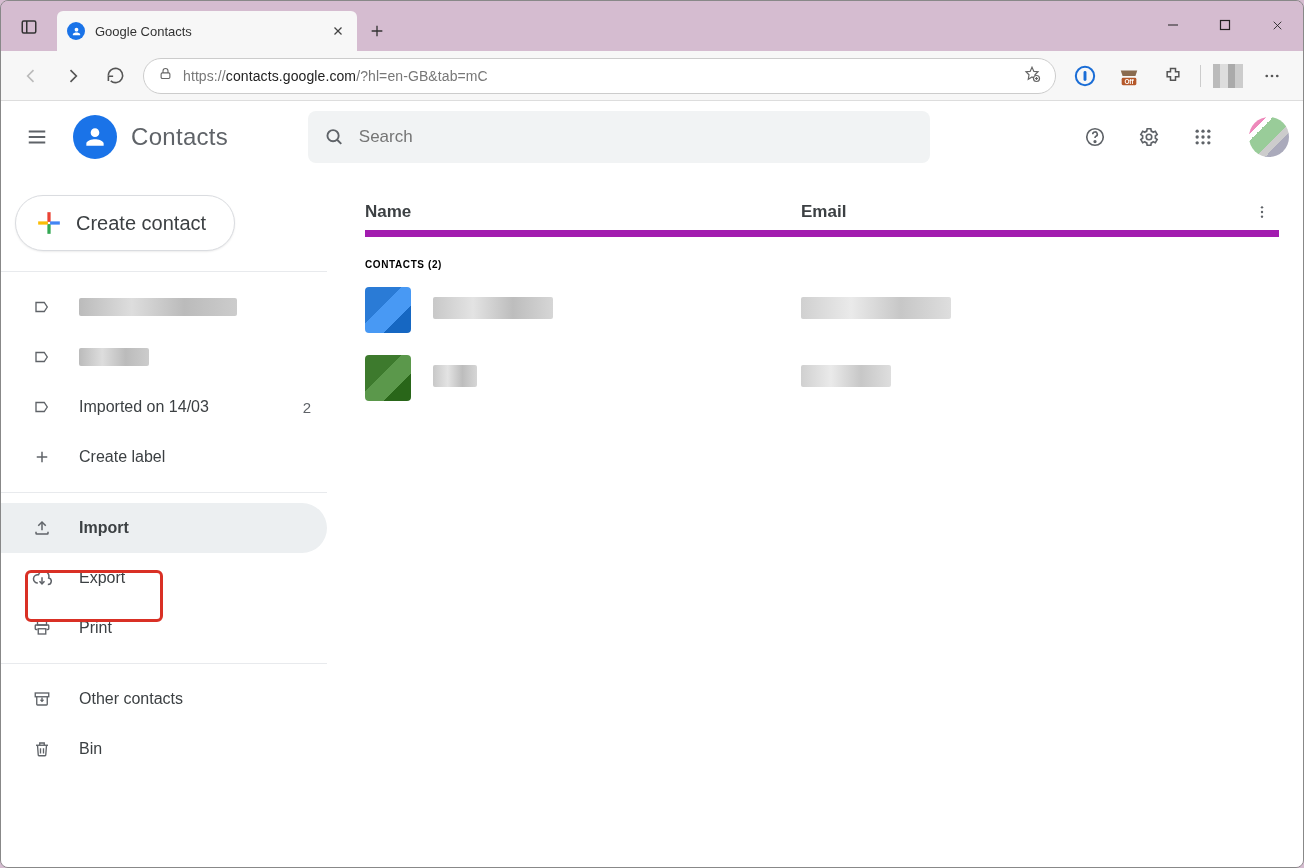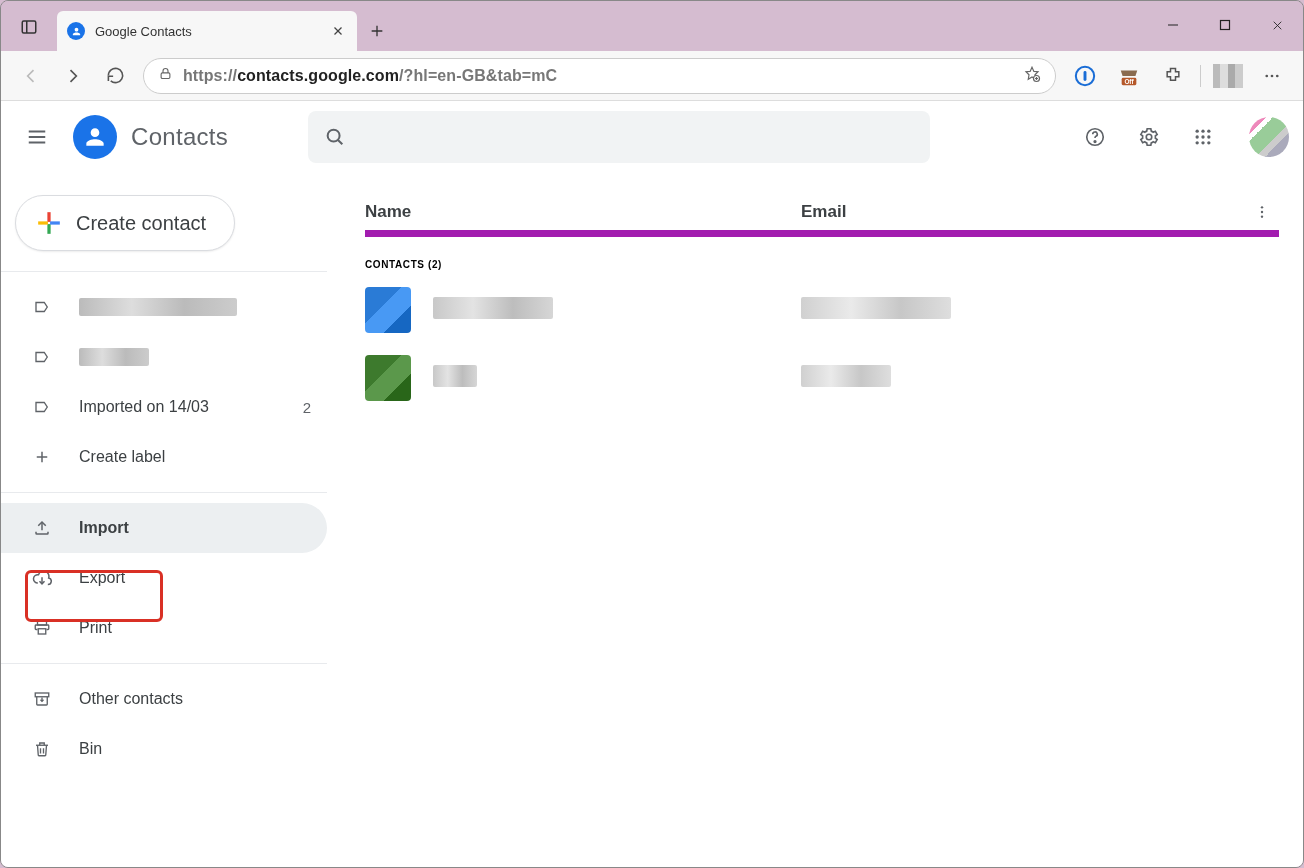--- a/index.html
+++ b/index.html
@@ -16,21 +16,21 @@
   .new-tab { width:40px; height:40px; display:flex; align-items:center; justify-content:center; color:#333; cursor:pointer; margin-bottom:0;}
   .window-controls { position:absolute; top:0; right:0; height:48px; display:flex; }
   .window-controls div { width:52px; display:flex; align-items:center; justify-content:center; color:#222; cursor:pointer; font-size:14px;}
 
   
   .url-row { height:50px; background:#f7f7f7; display:flex; align-items:center; padding:0 10px; gap:2px; border-bottom:1px solid #ddd;}
   .nav-btn { width:40px; height:40px; border-radius:6px; display:flex; align-items:center; justify-content:center; color:#555; cursor:pointer; }
   .nav-btn.disabled { color:#bbb; cursor:default;}
   .urlbar { flex:1; height:36px; background:#fff; border:1px solid #ccc; border-radius:18px; display:flex; align-items:center; padding:0 14px; gap:10px; margin:0 6px;}
   .urlbar .lock { color:#666; }
-  .urlbar .url-text { flex:1; font-size:16px; color:#222; letter-spacing:.1px;font-weight:bold; }
+  .urlbar .url-text { flex:1; font-size:14px; color:#222; letter-spacing:.1px; }
   .urlbar .url-text .dim { color:#777; }
   .ext-btn { width:42px; height:40px; display:flex; align-items:center; justify-content:center; color:#555; cursor:pointer;}
   .avatar-chrome { width:30px; height:24px; margin:0 6px; background:
      linear-gradient(90deg,#bbb 0 25%, #ddd 25% 50%, #aaa 50% 75%, #ccc 75% 100%);
      filter: blur(0.3px);
   }
   .divider-v { width:1px; height:22px; background:#ccc; margin:0 4px;}
 
   
   .app { position:relative; height: calc(868px - 100px); background:#fff; display:flex; }
@@ -205,20 +205,21 @@
       <svg viewBox="0 0 24 24">
           <path d="M12 12c2.2 0 4-1.8 4-4s-1.8-4-4-4-4 1.8-4 4 1.8 4 4 4zm0 2c-2.7 0-8 1.3-8 4v2h16v-2c0-2.7-5.3-4-8-4z"></path>
         </svg>
     </div>
     <div class="app-title">Contacts</div>
     <div class="search-wrap">
       <svg viewBox="0 0 24 24" fill="none" stroke-width="2.2">
           <circle cx="10.5" cy="10.5" r="6.5"></circle>
           <line x1="20" y1="20" x2="15.2" y2="15.2"></line>
         </svg>
+      <input type="text" placeholder="Search" style="">
     </div>
     <div class="hdr-right">
       <div class="hdr-icon-btn">
         <svg width="22" height="22" viewBox="0 0 24 24" fill="none" stroke="currentColor" stroke-width="1.8">
             <circle cx="12" cy="12" r="9"></circle>
             <path d="M9.5 9a2.5 2.5 0 1 1 3.5 2.3c-.9.4-1 .9-1 1.7"></path>
             <circle cx="12" cy="17" r=".9" fill="currentColor"></circle>
           </svg>
       </div>
       <div class="hdr-icon-btn">

